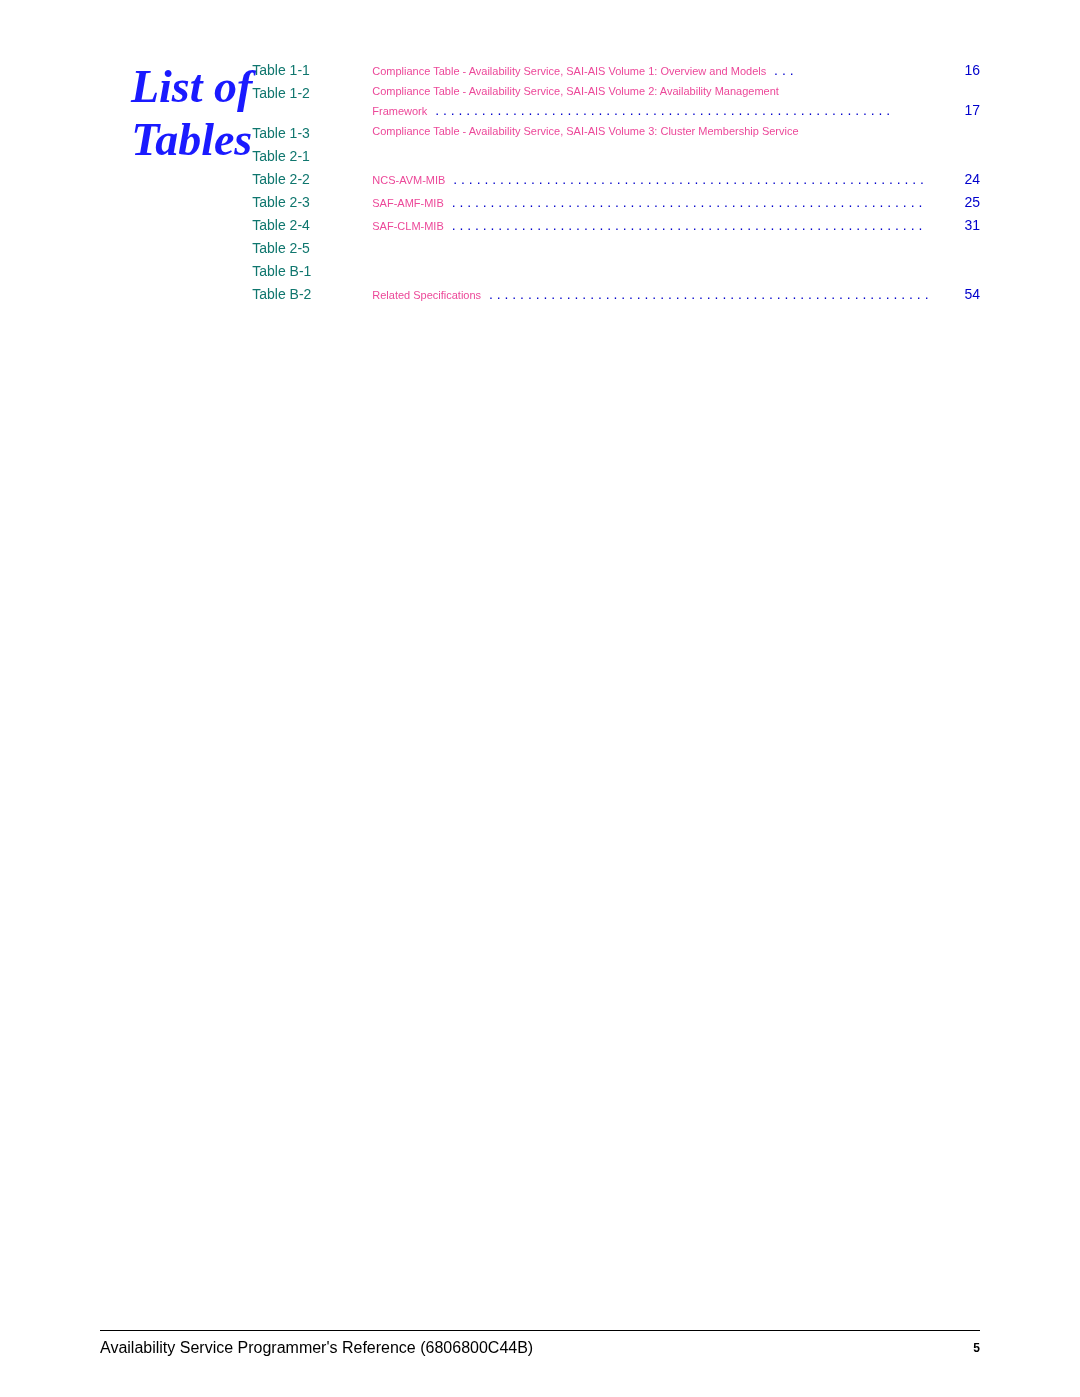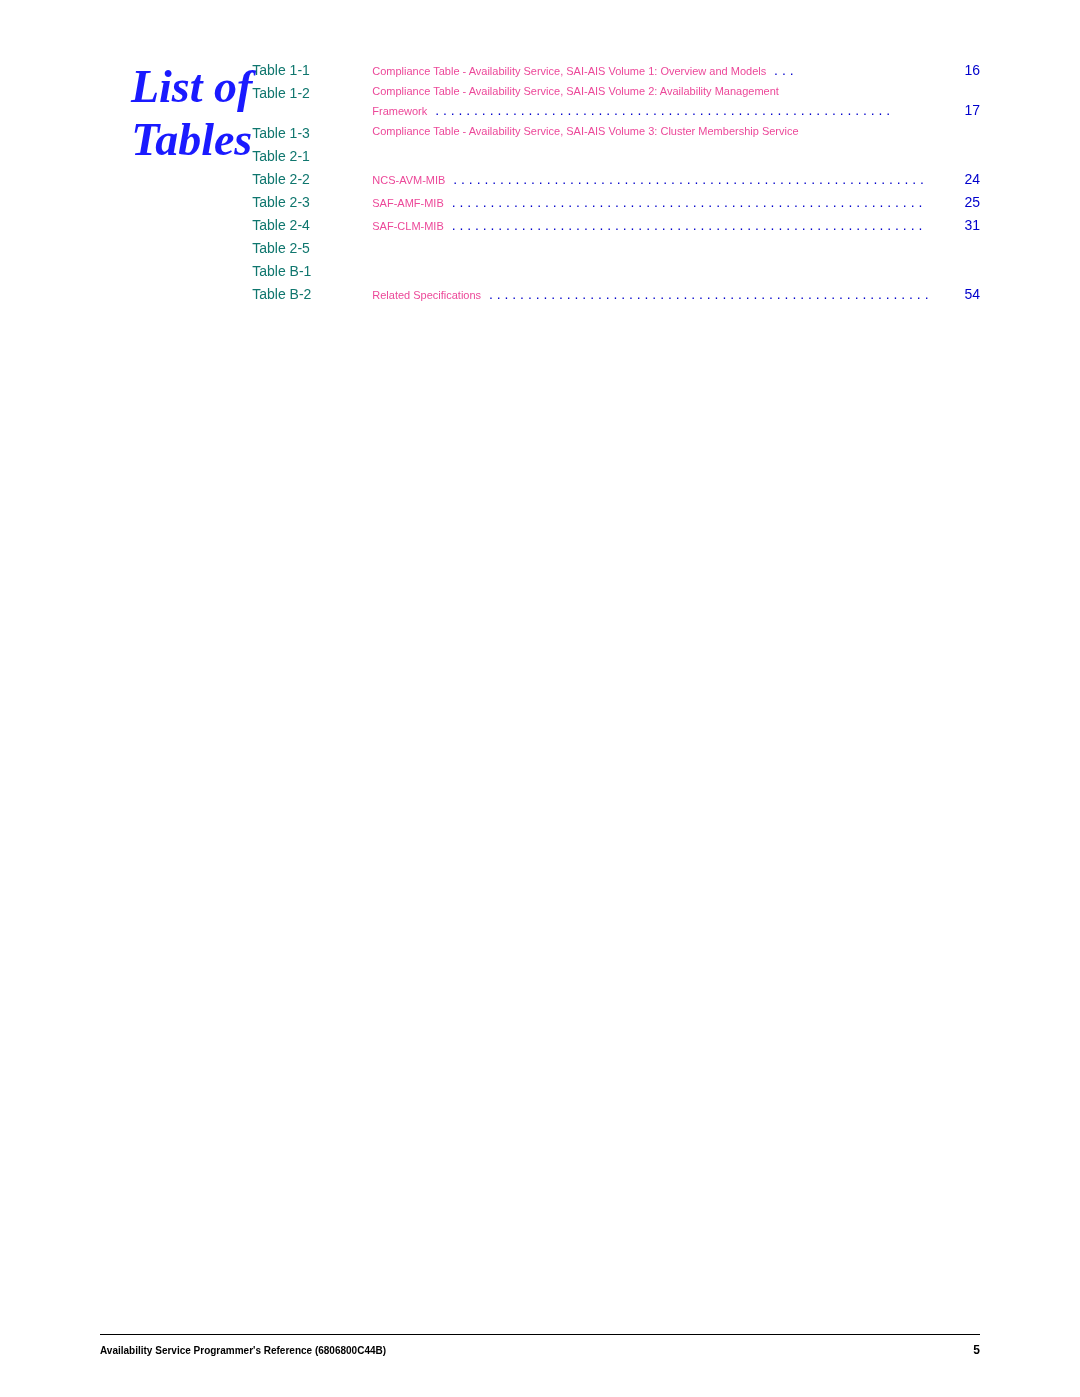--- a/index.html
+++ b/index.html
@@ -133,22 +133,22 @@
       right: 100px;
       border-top: 1.5px solid #000000;
       padding-top: 8px;
       display: flex;
       flex-direction: row;
       justify-content: space-between;
       align-items: center;
     }
 
     .footer-text {
-      font-size: 10px;
-      font-weight: bold;
+      font-size: 16px;
+      font-weight: normal;
       color: #000000;
     }
 
     .footer-page {
       font-size: 12px;
       font-weight: bold;
       color: #000000;
     }
   </style>
 </head>

